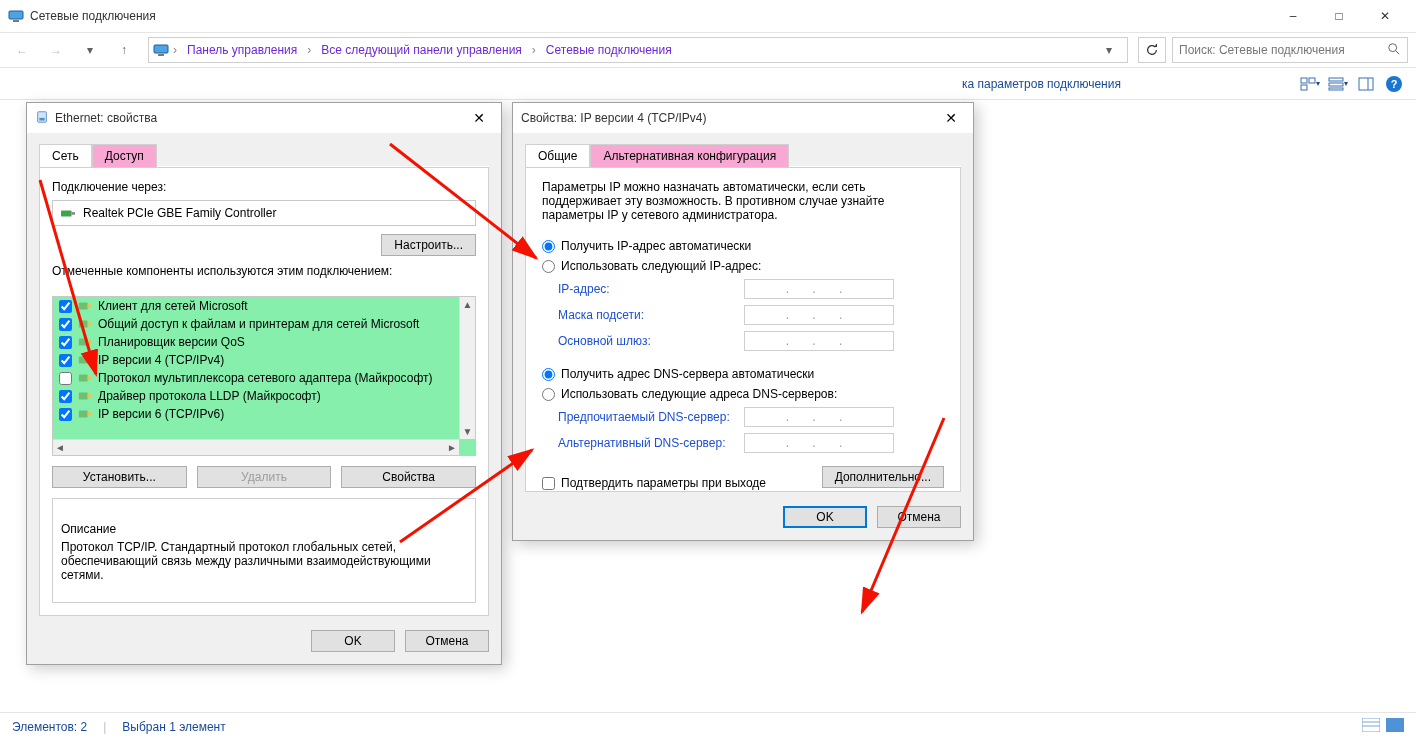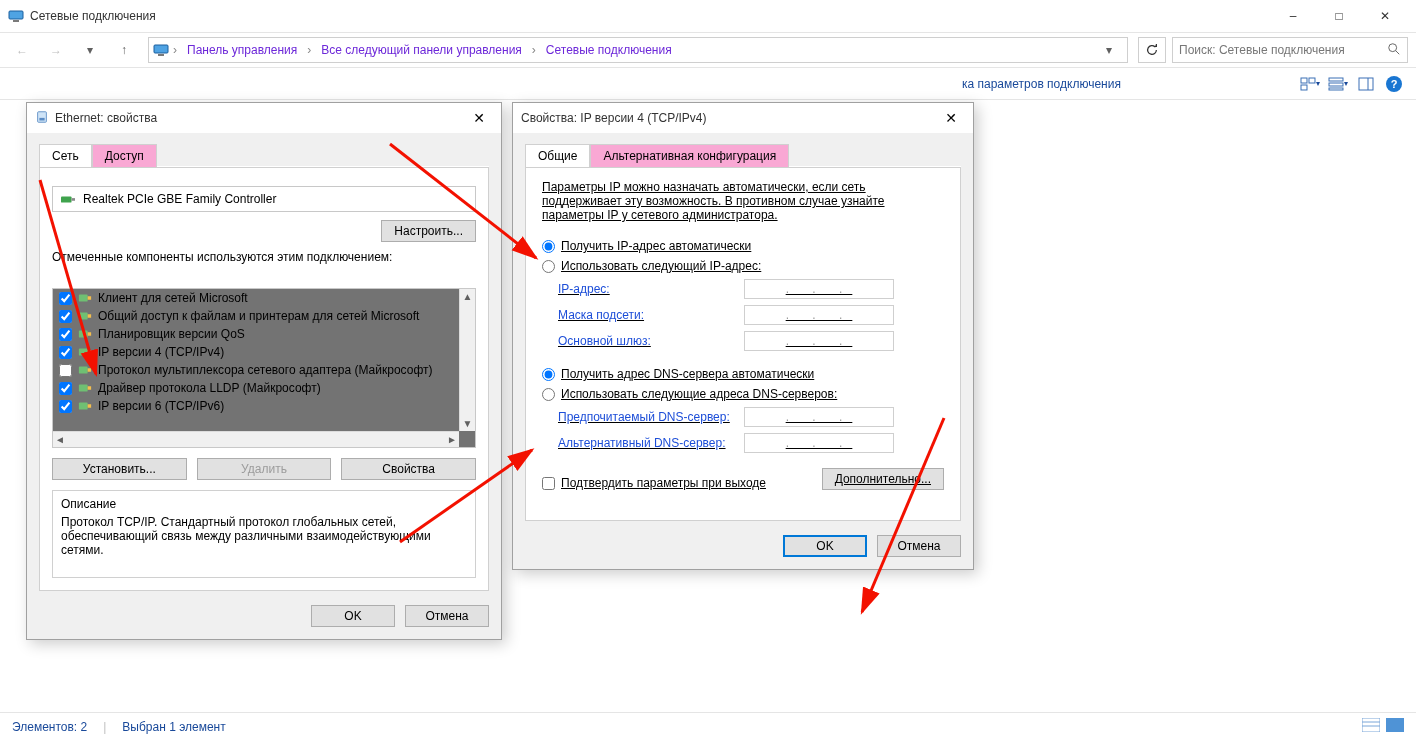--- a/index.html
+++ b/index.html
@@ -40,36 +40,36 @@
   .btn.disabled { color:#9c9c9c; }
   .btn.primary { border:1px solid #0078d7; box-shadow: inset 0 0 0 1px #0078d7; }
 
   
   .dlg1 { left:26px; top:102px; width:476px; }
   .tabs { display:flex; gap:0; border-bottom:1px solid #fff; }
   .tab { padding:4px 12px; background:#f9a8d4; border:1px solid #d0d0d0; border-bottom:none; position:relative; top:1px; }
   .tab.active { background:#fff; }
   .tabpanel { background:#fff; border:1px solid #d0d0d0; padding:12px; }
   .nic-box { border:1px solid #c8c8c8; background:#fff; height:26px; display:flex; align-items:center; padding:0 8px; gap:8px; }
-  .clist { border:1px solid #c8c8c8; background:#737373; height:160px; margin-top:24px; position:relative; }
+  .clist { border:1px solid #c8c8c8; background:#86efac; height:160px; margin-top:18px; position:relative; }
   .clist-inner { position:absolute; inset:0 16px 16px 0; overflow:hidden; }
   .clist-row { display:flex; align-items:center; gap:6px; padding:2px 6px; white-space:nowrap; }
   .clist-row input { margin:0; }
   .vbar { position:absolute; top:0; right:0; bottom:16px; width:16px; background:#f0f0f0; border-left:1px solid #dcdcdc; display:flex; flex-direction:column; align-items:center; justify-content:space-between; padding:2px 0; }
   .hbar { position:absolute; left:0; right:16px; bottom:0; height:16px; background:#f0f0f0; border-top:1px solid #dcdcdc; display:flex; align-items:center; justify-content:space-between; padding:0 2px; }
   .arrow { color:#606060; font-size:10px; }
   .btn-row { display:flex; gap:10px; margin-top:10px; }
   .btn-row .btn { flex:1; }
-  .desc-box { border:1px solid #d0d0d0; margin-top:10px; padding:6px 8px 20px; }
+  .desc-box { border:1px solid #d0d0d0; margin-top:10px; padding:23px 8px 20px; }
   .dlg-footer { display:flex; justify-content:flex-end; gap:10px; margin-top:14px; }
   .net-icon { width:14px; height:14px; display:inline-block; }
 
   
   .dlg2 { left:512px; top:102px; width:462px; }
-  .dlg2 .tabpanel { padding:12px 16px 30px;text-decoration:underline; }
+  .dlg2 .tabpanel { padding:12px 16px 1px; }
   .radio-row { display:flex; align-items:center; gap:6px; padding:3px 0; }
   .radio-row input { margin:0; }
   .kv { display:flex; align-items:center; padding:3px 0 3px 16px; }
   .kv .k { width:186px; color:#1d4ed8; }
   .kv .v { width:150px; height:20px; border:1px solid #cfcfcf; background:#fff; color:#9a9a9a; display:flex; align-items:center; justify-content:center; letter-spacing:10px; }
   .chk-row { display:flex; align-items:center; gap:6px; margin-top:10px; }
   .chk-row input { margin:0; }
   .inner-block { margin:6px 0 10px; }
 
   
@@ -173,20 +173,21 @@
     </span>
     <span class="dlg-title">Ethernet: свойства</span>
     <div class="dlg-close">✕</div>
   </div>
   <div class="dlg-body">
     <div class="tabs">
       <div class="tab active">Сеть</div>
       <div class="tab">Доступ</div>
     </div>
     <div class="tabpanel">
+      <div>Подключение через:</div>
       <div class="nic-box" style="margin-top:6px;">
         <span class="net-icon">
           <svg viewBox="0 0 16 16">
               <rect x="0" y="5" width="12" height="7" rx="1" fill="#3fa34d"></rect>
               <rect x="12" y="7" width="4" height="3" fill="#888"></rect>
             </svg>
         </span>
         <span>Realtek PCIe GBE Family Controller</span>
       </div>
       <div style="display:flex; justify-content:flex-end; margin-top:8px;">
@@ -329,21 +330,21 @@
         <div class="kv">
             <span class="k">Предпочитаемый DNS-сервер:</span>
             <span class="v">.  .  .</span>
           </div>
         <div class="kv">
             <span class="k">Альтернативный DNS-сервер:</span>
             <span class="v">.  .  .</span>
           </div>
       </div>
 
-      <div style="display:flex; align-items:flex-end;">
+      <div style="display:flex; align-items:flex-start;">
         <div class="chk-row" style="flex:1;">
           <input type="checkbox" style="">
           <span>Подтвердить параметры при выходе</span>
         </div>
         <span class="btn">Дополнительно...</span>
       </div>
     </div>
     <div class="dlg-footer">
       <span class="btn wide primary">OK</span>
       <span class="btn wide">Отмена</span>

